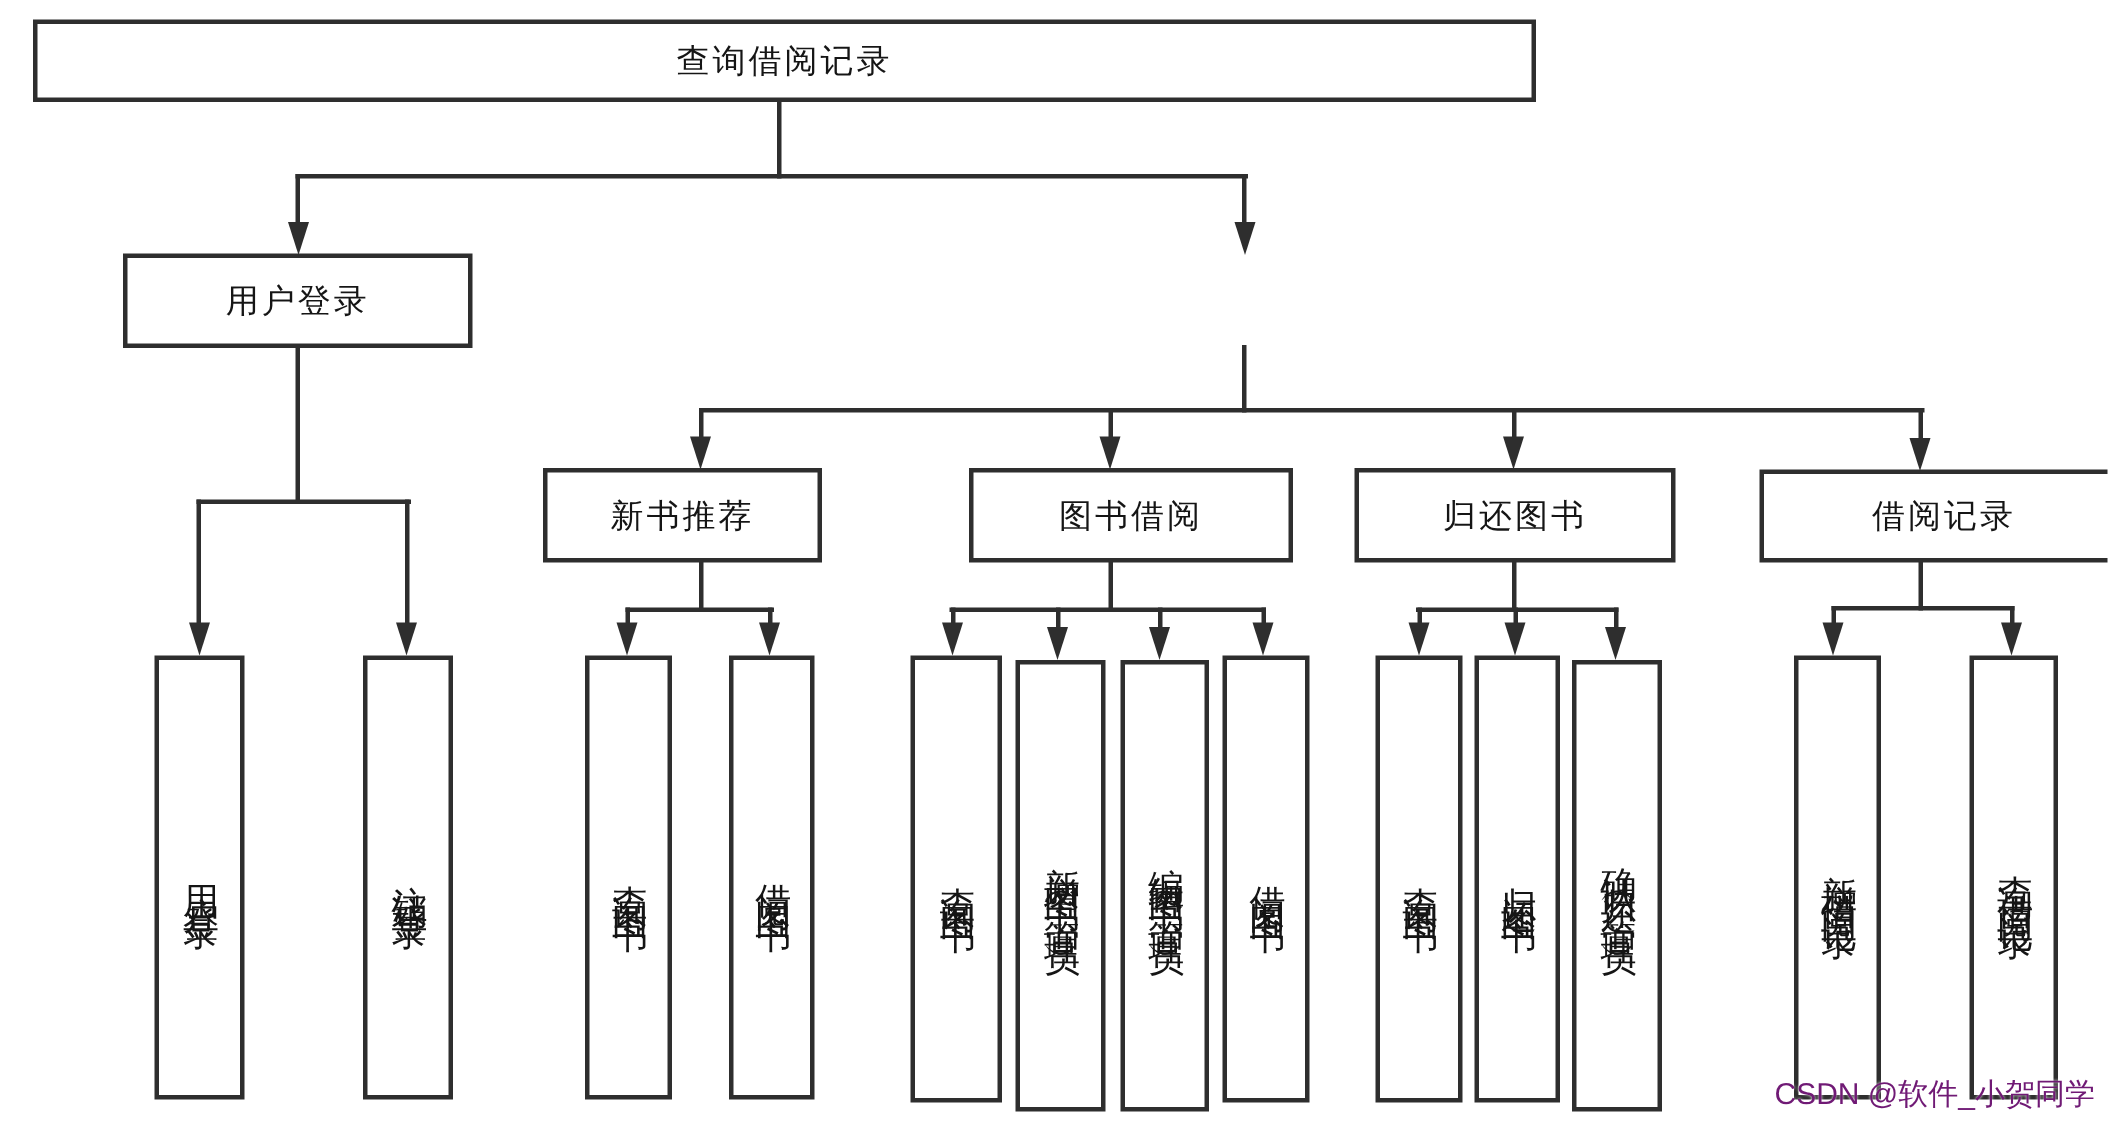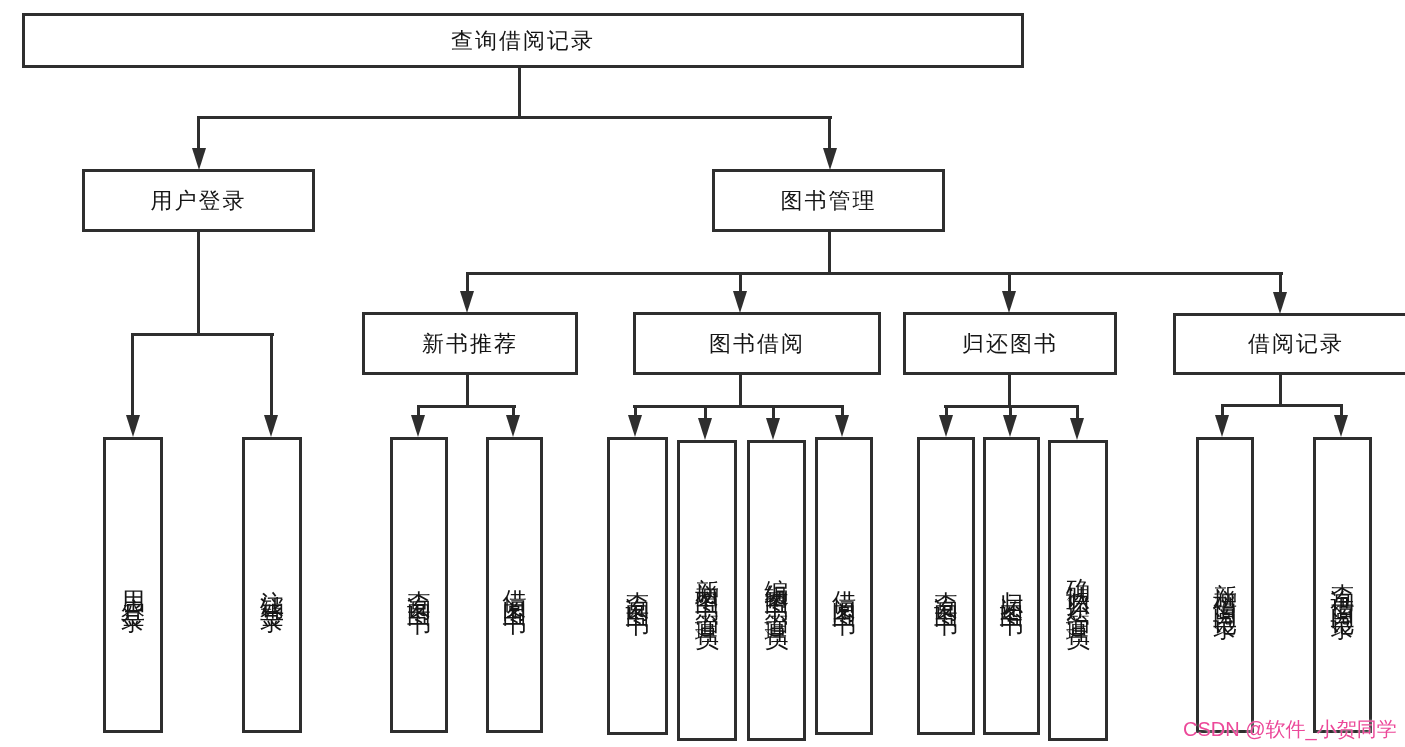--- a/index.html
+++ b/index.html
@@ -47,38 +47,37 @@
     height: 0;
     border-left: 7px solid transparent;
     border-right: 7px solid transparent;
     border-top: 22px solid #2e2e2e;
   }
   .watermark {
     position: absolute;
     left: 1183px;
     top: 716px;
     font-size: 20px;
-    color: #ec4899;
+    color: #701a75;
     white-space: nowrap;
     z-index: 5;
     text-shadow: 0 0 2px #ffffff;
   }
 </style>
 </head>
 <body>
 
 <div class="canvas">
 
   <div class="box hbox" style="left:22px;top:13px;width:1002px;height:55px;">查询借阅记录</div>
 
   <div class="box hbox" style="left:82px;top:169px;width:233px;height:63px;">用户登录</div>
-  <div class="box hbox" style="left:712px;top:169px;width:233px;height:63px;">图书管理</div>
 
-  <div class="box hbox" style="left:362px;top:312px;width:216px;height:63px;">新书推荐</div>
-  <div class="box hbox" style="left:633px;top:312px;width:248px;height:63px;">图书借阅</div>
+  <div class="box hbox" style="left:362px;top:312px;width:186px;height:63px;">新书推荐</div>
+  <div class="box hbox" style="left:646px;top:312px;width:216px;height:63px;">图书借阅</div>
   <div class="box hbox" style="left:903px;top:312px;width:214px;height:63px;">归还图书</div>
   <div class="box hbox" style="left:1173px;top:313px;width:246px;height:62px;">借阅记录</div>
 
   <div class="box vbox" style="left:103px;top:437px;width:60px;height:296px;">用户登录</div>
   <div class="box vbox" style="left:242px;top:437px;width:60px;height:296px;">注销登录</div>
 
   <div class="box vbox" style="left:390px;top:437px;width:58px;height:296px;">查询图书</div>
   <div class="box vbox" style="left:486px;top:437px;width:57px;height:296px;">借阅图书</div>
 
   <div class="box vbox" style="left:607px;top:437px;width:61px;height:298px;">查询图书</div>

